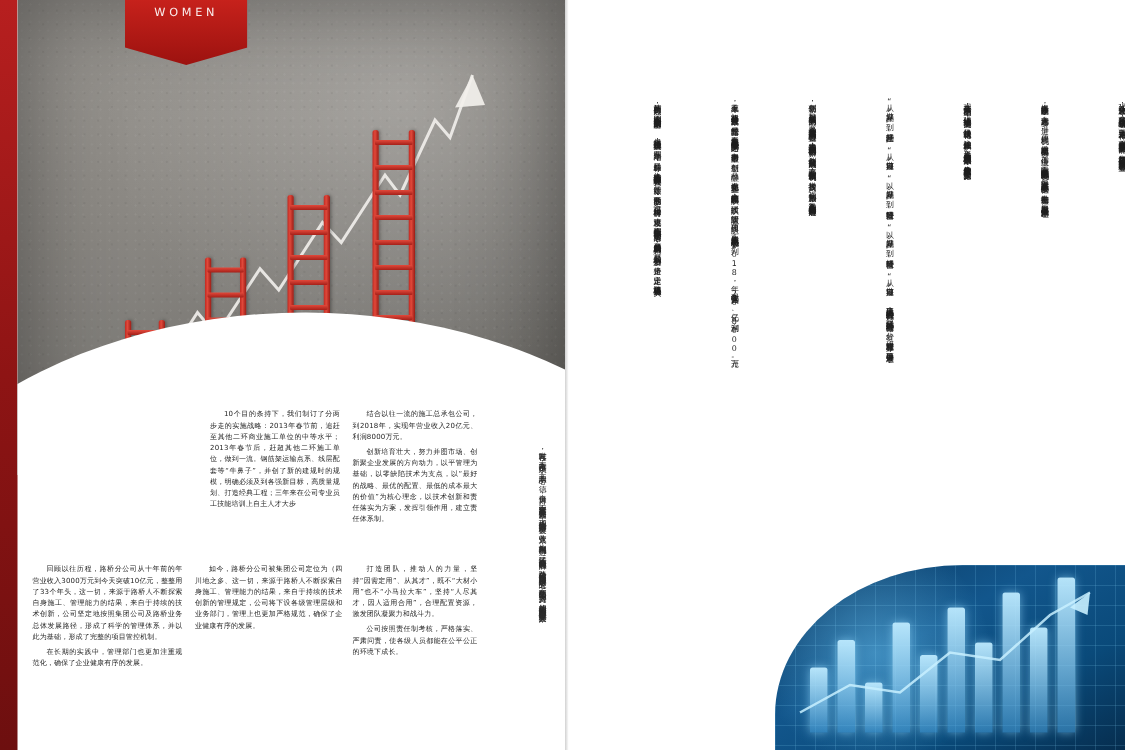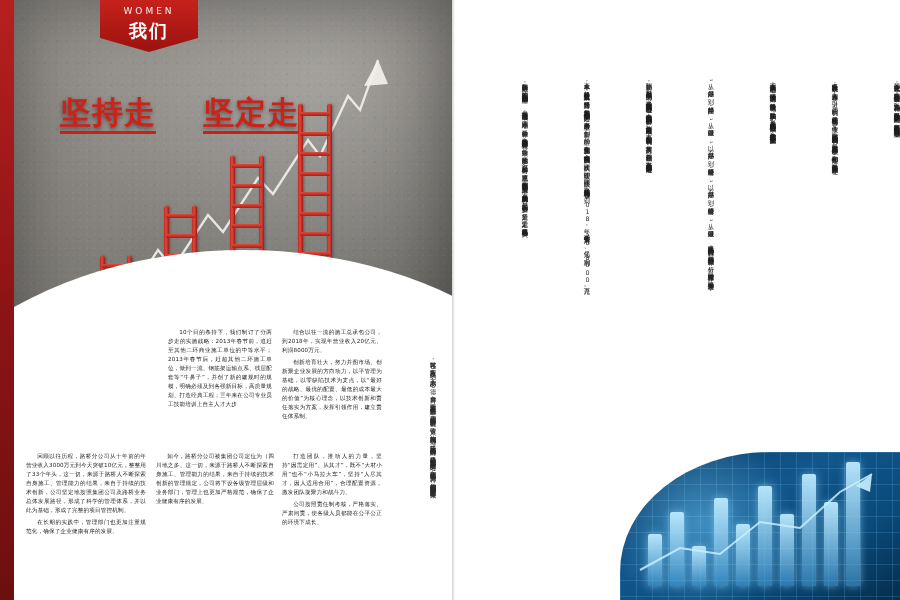--- a/index.html
+++ b/index.html
@@ -200,28 +200,22 @@
         <div class="rung" style="top:168px"></div>
           <div class="rung" style="top:188px"></div>
         <div class="rung" style="top:208px"></div>
       </div>
 
       <div id="photo-mask"></div>
     </div>
 
     <div id="banner">
       <div class="en">WOMEN</div>
-      <div class="cn">我们</div>
-    </div>
-
-    <div id="headline">
-      <span class="u">坚持走</span>
-      &nbsp;&nbsp;
-      <span class="u">坚定走</span>
-    </div>
+    </div>
+
 
     <div class="vtext" style="right:14px;top:356px;height:224px;width:66px;">时光荏苒，六十五年孜孜以求，五十八岁心同 德，奋力拼搏，不断逐写了发展壮大的新篇章。实现了转型升级的重要突破，营业收入、利润均向风飞猛进，铸造了云南能源公司的辉煌。路桥分公司作为集团公司路桥板块的立足之时，在集团公司领导的大力支持、相关部门的通力协作与倾心帮助下也不断发展壮大起来。</div>
 
     <div class="col" style="left:26px;top:452px;width:120px;height:134px;">
       <p>回顾以往历程，路桥分公司从十年前的年营业收入3000万元到今天突破10亿元，整整用了33个年头，这一切，来源于路桥人不断探索自身施工、管理能力的结果，来自于持续的技术创新，公司坚定地按照集团公司及路桥业务总体发展路径，形成了科学的管理体系，并以此为基础，形成了完整的项目管控机制。</p>
       <p>在长期的实践中，管理部门也更加注重规范化，确保了企业健康有序的发展。</p>
     </div>
     <div class="col" style="left:156px;top:452px;width:118px;height:134px;">
       <p>如今，路桥分公司被集团公司定位为（四川地之多、这一切，来源于路桥人不断探索自身施工、管理能力的结果，来自于持续的技术创新的管理规定，公司将下设各级管理层级和业务部门，管理上也更加严格规范，确保了企业健康有序的发展。</p>
     </div>

